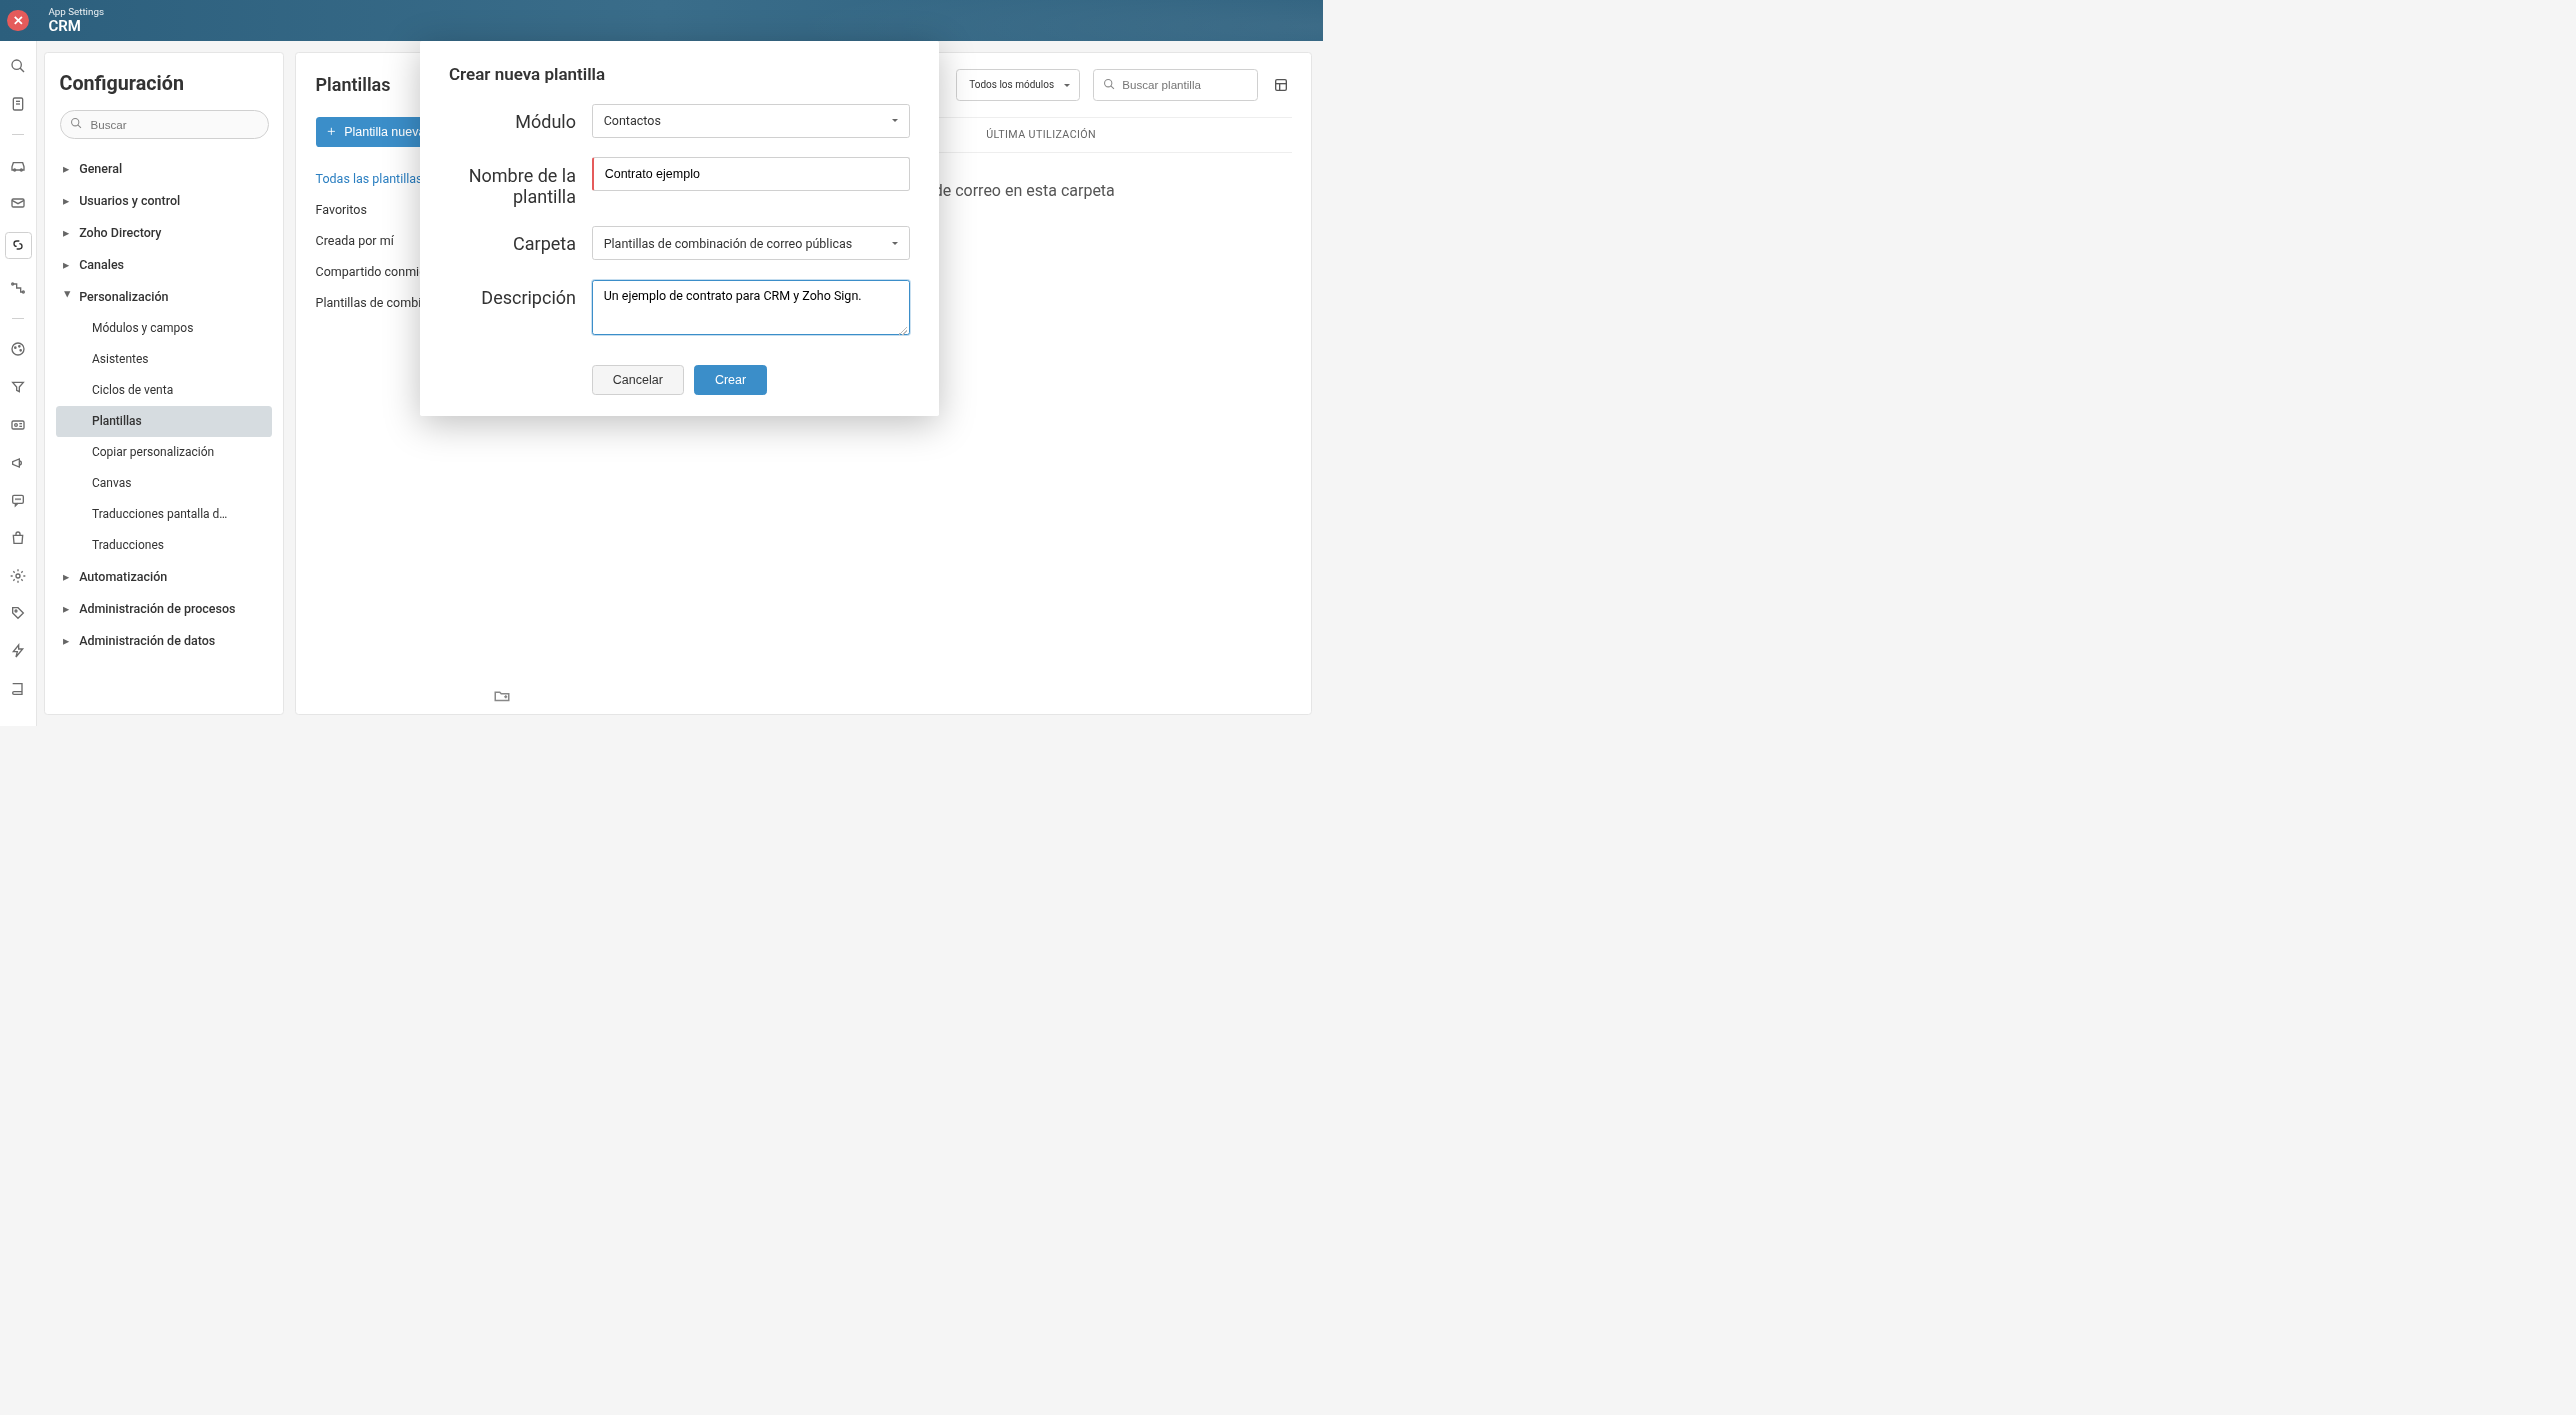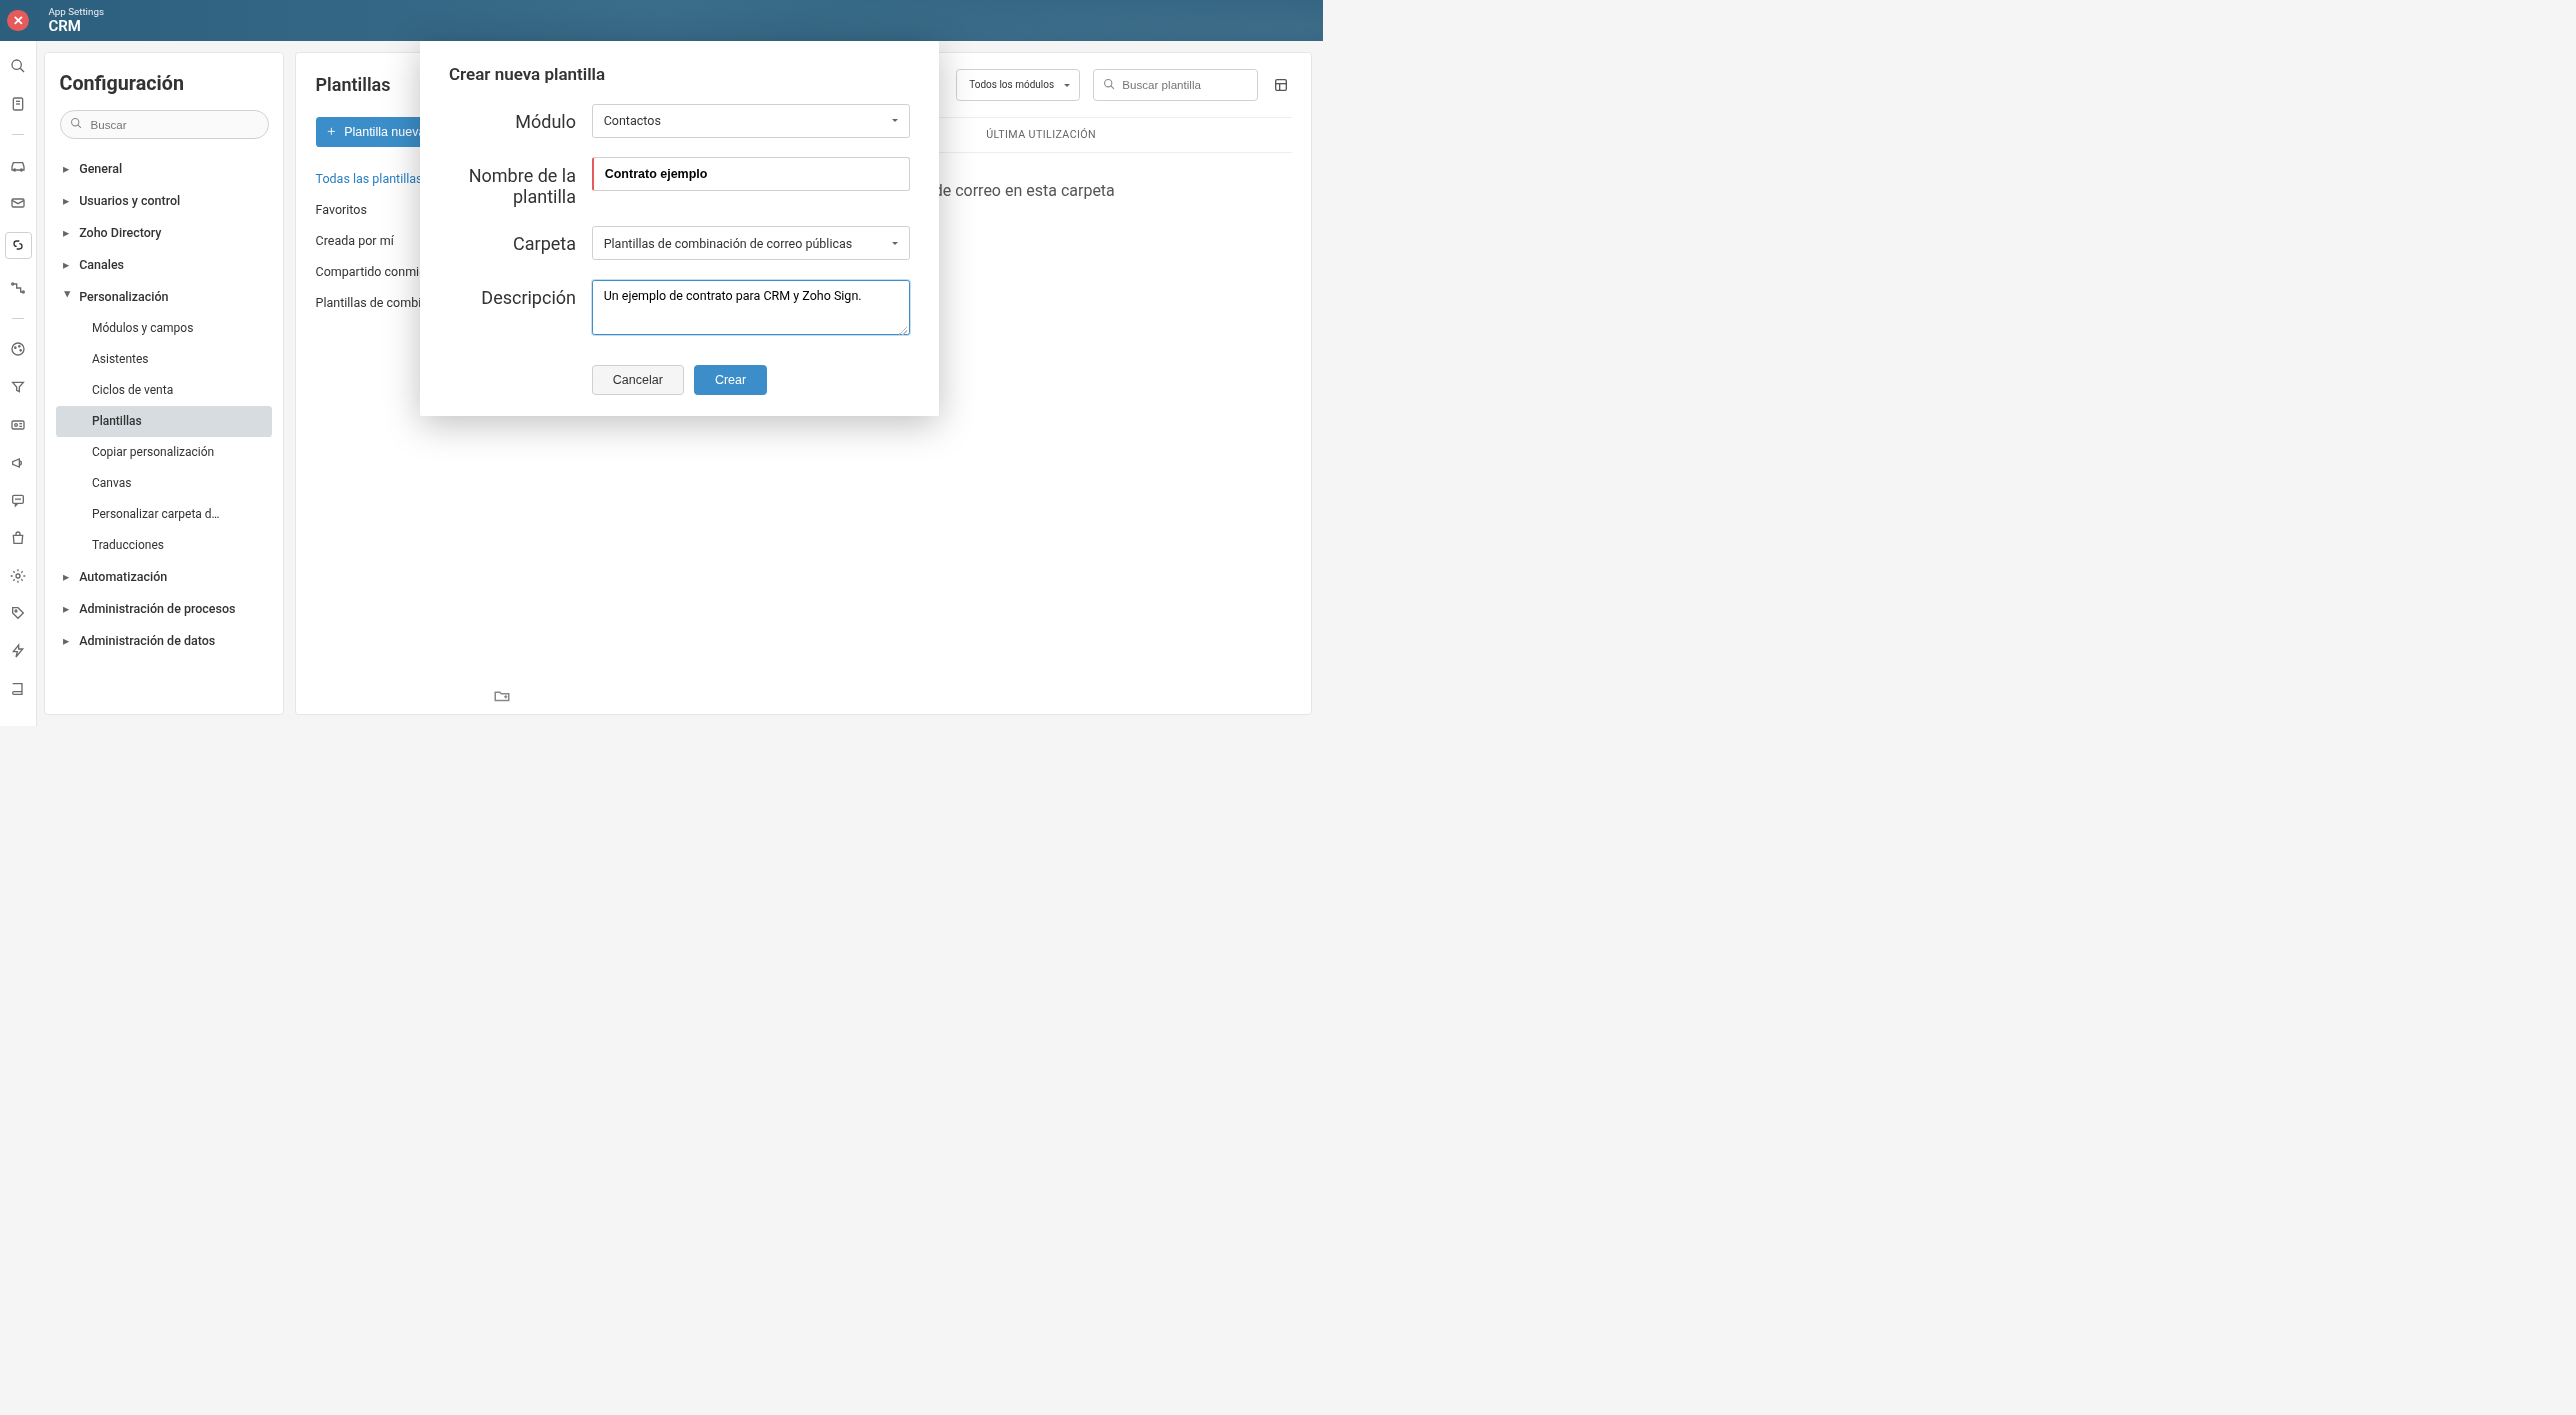--- a/index.html
+++ b/index.html
@@ -63,21 +63,21 @@
 
 .footer-ico { position:absolute; bottom:9px; left:197px; color:#888; }
 .modal { position:absolute; top:41px; left:420px; width:519px; background:#fff; border-radius:1.8px; box-shadow:0 7.2px 36px rgba(0,0,0,.25); padding:23px 29px 21.5px 29px; }
 .modal h3 { font-size:17px; font-weight:600; margin-bottom:19.7px; }
 .form-row { display:flex; align-items:flex-start; margin-bottom:19.7px; }
 .form-row label { width:143px; text-align:right; padding-right:16px; padding-top:7.2px; font-size:18px; color:#333; }
 .form-row .control { flex:1; }
 .sel, .inp { width:100%; height:34px; border:0.9px solid #d0d0d0; border-radius:2.7px; padding:0 10.7px; font-size:12.5px; background:#fff; }
 .sel { position:relative; display:flex; align-items:center; cursor:pointer; padding-right:27px; }
 .sel::after { content:""; position:absolute; right:10.7px; top:14.3px; border:3.6px solid transparent; border-top-color:#666; }
-.inp.required { border-left:2.7px solid #e55b5b;font-weight:bold; }
+.inp.required { border-left:2.7px solid #e55b5b; }
 textarea.inp { height:55px; padding-top:7.2px; resize:none; border:0.9px solid #3b8ec9; box-shadow:0 0 0 0.9px rgba(59,142,201,.3); font-family:inherit; }
 .txwrap { position:relative; }
 .txwrap::after { content:""; position:absolute; right:2.7px; bottom:2.7px; width:9px; height:9px; background:linear-gradient(135deg, transparent 50%, #bbb 50%, #bbb 60%, transparent 60%, transparent 70%, #bbb 70%, #bbb 80%, transparent 80%); }
 .modal-actions { display:flex; justify-content:center; gap:10.7px; margin-top:27px; }
 .btn { height:30px; padding:0 19.7px; border-radius:3.6px; font-size:12.5px; cursor:pointer; }
 .btn-cancel { background:#f5f5f5; border:0.9px solid #d0d0d0; color:#333; }
 .btn-primary { background:#3b8ec9; border:0.9px solid #3b8ec9; color:#fff; }
 
 svg { display:block; }
 </style>
@@ -240,21 +240,21 @@
             <span class="chev">▸</span>
             <span>Personalización</span>
           </li>
           <ul class="sub-list">
             <li class="sub-item">Módulos y campos</li>
             <li class="sub-item">Asistentes</li>
             <li class="sub-item">Ciclos de venta</li>
             <li class="sub-item active">Plantillas</li>
             <li class="sub-item">Copiar personalización</li>
             <li class="sub-item">Canvas</li>
-            <li class="sub-item">Personalizar carpeta d…</li>
+            <li class="sub-item">Traducciones pantalla d…</li>
             <li class="sub-item">Traducciones</li>
           </ul>
           <li class="tree-item bold">
             <span class="chev">▸</span>
             <span>Automatización</span>
           </li>
           <li class="tree-item bold">
             <span class="chev">▸</span>
             <span>Administración de procesos</span>
           </li>

